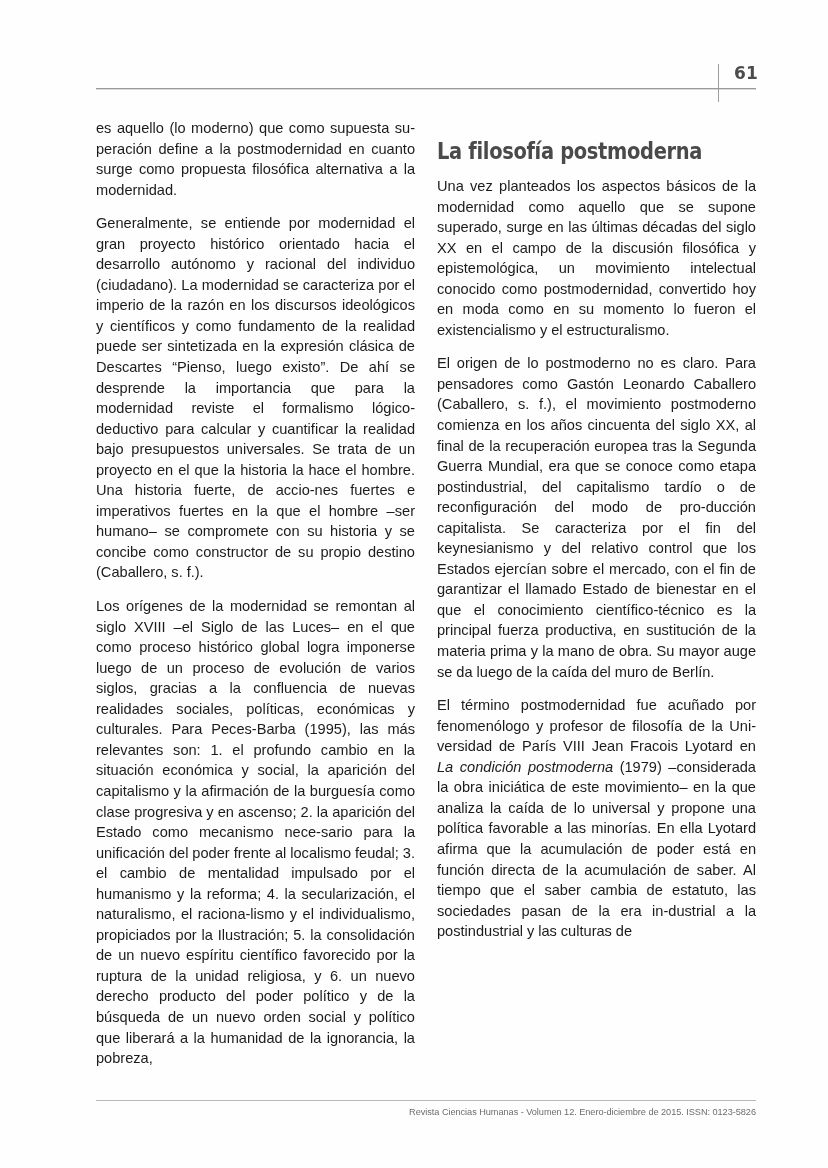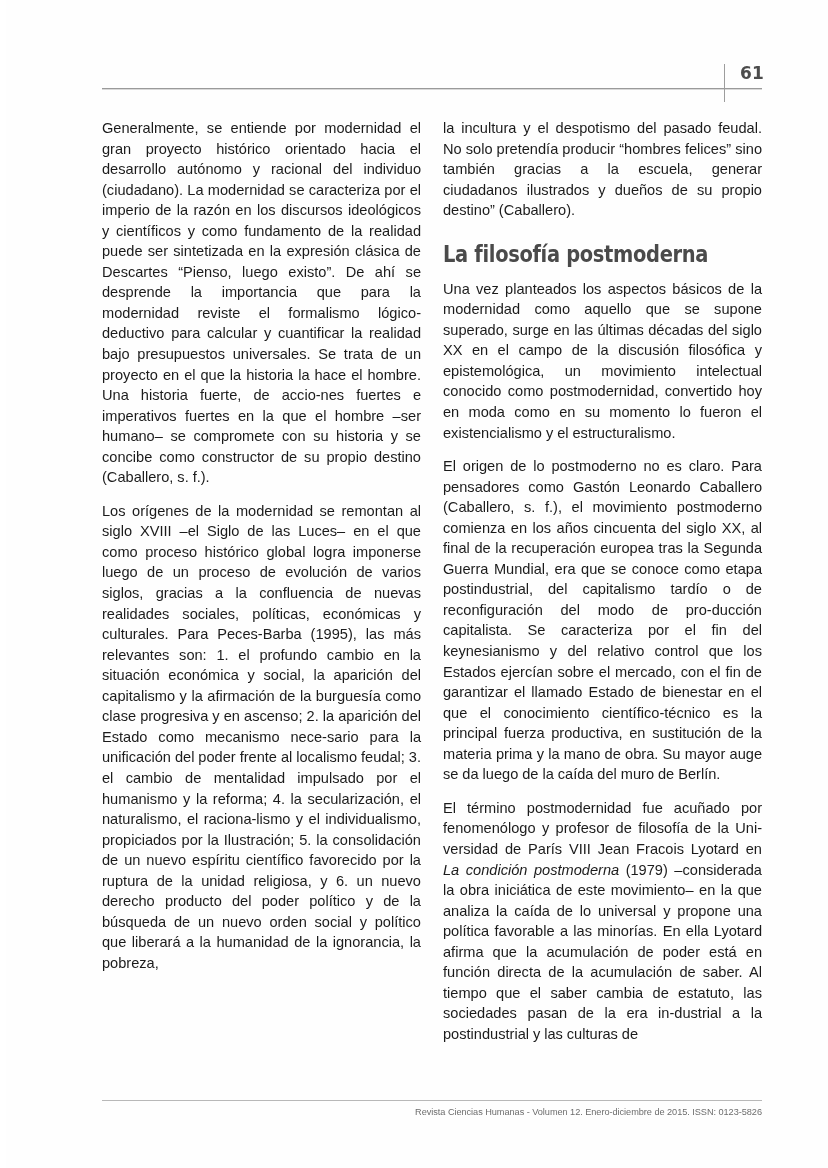--- a/index.html
+++ b/index.html
@@ -13,21 +13,20 @@
     position: relative;
     font-family: "Liberation Sans", sans-serif;
     color: #1f1f1f;
     overflow: hidden;
   }
 
   .page {
     position: absolute;
     inset: 0;
     background: #fefefe;
-    margin-left: 6px;
   }
 
   
   .header {
     position: absolute;
     left: 96px;
     top: 62px;
     width: 660px;
     height: 46px;
   }
@@ -147,26 +146,26 @@
 
   <div class="header">
     <div class="header-rule"></div>
     <div class="page-num-sep"></div>
     <div class="page-number">61</div>
   </div>
 
   <div class="columns">
 
     <div class="column">
+      <p class="body-par">es aquello (lo moderno) que como supuesta su-peración define a la postmodernidad en cuanto surge como propuesta filosófica alternativa a la modernidad.</p>
       <p class="body-par">Generalmente, se entiende por modernidad el gran proyecto histórico orientado hacia el desarrollo autónomo y racional del individuo (ciudadano). La modernidad se caracteriza por el imperio de la razón en los discursos ideológicos y científicos y como fundamento de la realidad puede ser sintetizada en la expresión clásica de Descartes “Pienso, luego existo”. De ahí se desprende la importancia que para la modernidad reviste el formalismo lógico-deductivo para calcular y cuantificar la realidad bajo presupuestos universales. Se trata de un proyecto en el que la historia la hace el hombre. Una historia fuerte, de accio-nes fuertes e imperativos fuertes en la que el hombre –ser humano– se compromete con su historia y se concibe como constructor de su propio destino (Caballero, s. f.).</p>
       <p class="body-par">Los orígenes de la modernidad se remontan al siglo XVIII –el Siglo de las Luces– en el que como proceso histórico global logra imponerse luego de un proceso de evolución de varios siglos, gracias a la confluencia de nuevas realidades sociales, políticas, económicas y culturales. Para Peces-Barba (1995), las más relevantes son: 1. el profundo cambio en la situación económica y social, la aparición del capitalismo y la afirmación de la burguesía como clase progresiva y en ascenso; 2. la aparición del Estado como mecanismo nece-sario para la unificación del poder frente al localismo feudal; 3. el cambio de mentalidad impulsado por el humanismo y la reforma; 4. la secularización, el naturalismo, el raciona-lismo y el individualismo, propiciados por la Ilustración; 5. la consolidación de un nuevo espíritu científico favorecido por la ruptura de la unidad religiosa, y 6. un nuevo derecho producto del poder político y de la búsqueda de un nuevo orden social y político que liberará a la humanidad de la ignorancia, la pobreza,</p>
     </div>
 
     <div class="column">
-      <p class="body-par">la incultura y el despotismo del pasado feudal. No solo pretendía producir “hombres felices” sino también gracias a la escuela, generar ciudadanos ilustrados y dueños de su propio destino” (Caballero).</p>
       <h2 class="section-heading">La filosofía postmoderna</h2>
       <p class="body-par">Una vez planteados los aspectos básicos de la modernidad como aquello que se supone superado, surge en las últimas décadas del siglo XX en el campo de la discusión filosófica y epistemológica, un movimiento intelectual conocido como postmodernidad, convertido hoy en moda como en su momento lo fueron el existencialismo y el estructuralismo.</p>
       <p class="body-par">El origen de lo postmoderno no es claro. Para pensadores como Gastón Leonardo Caballero (Caballero, s. f.), el movimiento postmoderno comienza en los años cincuenta del siglo XX, al final de la recuperación europea tras la Segunda Guerra Mundial, era que se conoce como etapa postindustrial, del capitalismo tardío o de reconfiguración del modo de pro-ducción capitalista. Se caracteriza por el fin del keynesianismo y del relativo control que los Estados ejercían sobre el mercado, con el fin de garantizar el llamado Estado de bienestar en el que el conocimiento científico-técnico es la principal fuerza productiva, en sustitución de la materia prima y la mano de obra. Su mayor auge se da luego de la caída del muro de Berlín.</p>
       <p class="body-par"><span>El término postmodernidad fue acuñado por fenomenólogo y profesor de filosofía de la Uni-versidad de París VIII Jean Fracois Lyotard en </span><em class="work-title">La condición postmoderna</em><span> (1979) –considerada la obra iniciática de este movimiento– en la que analiza la caída de lo universal y propone una política favorable a las minorías. En ella Lyotard afirma que la acumulación de poder está en función directa de la acumulación de saber. Al tiempo que el saber cambia de estatuto, las sociedades pasan de la era in-dustrial a la postindustrial y las culturas de</span></p>
     </div>
 
   </div>
 
   <div class="footer">
     <div class="footer-rule"></div>

